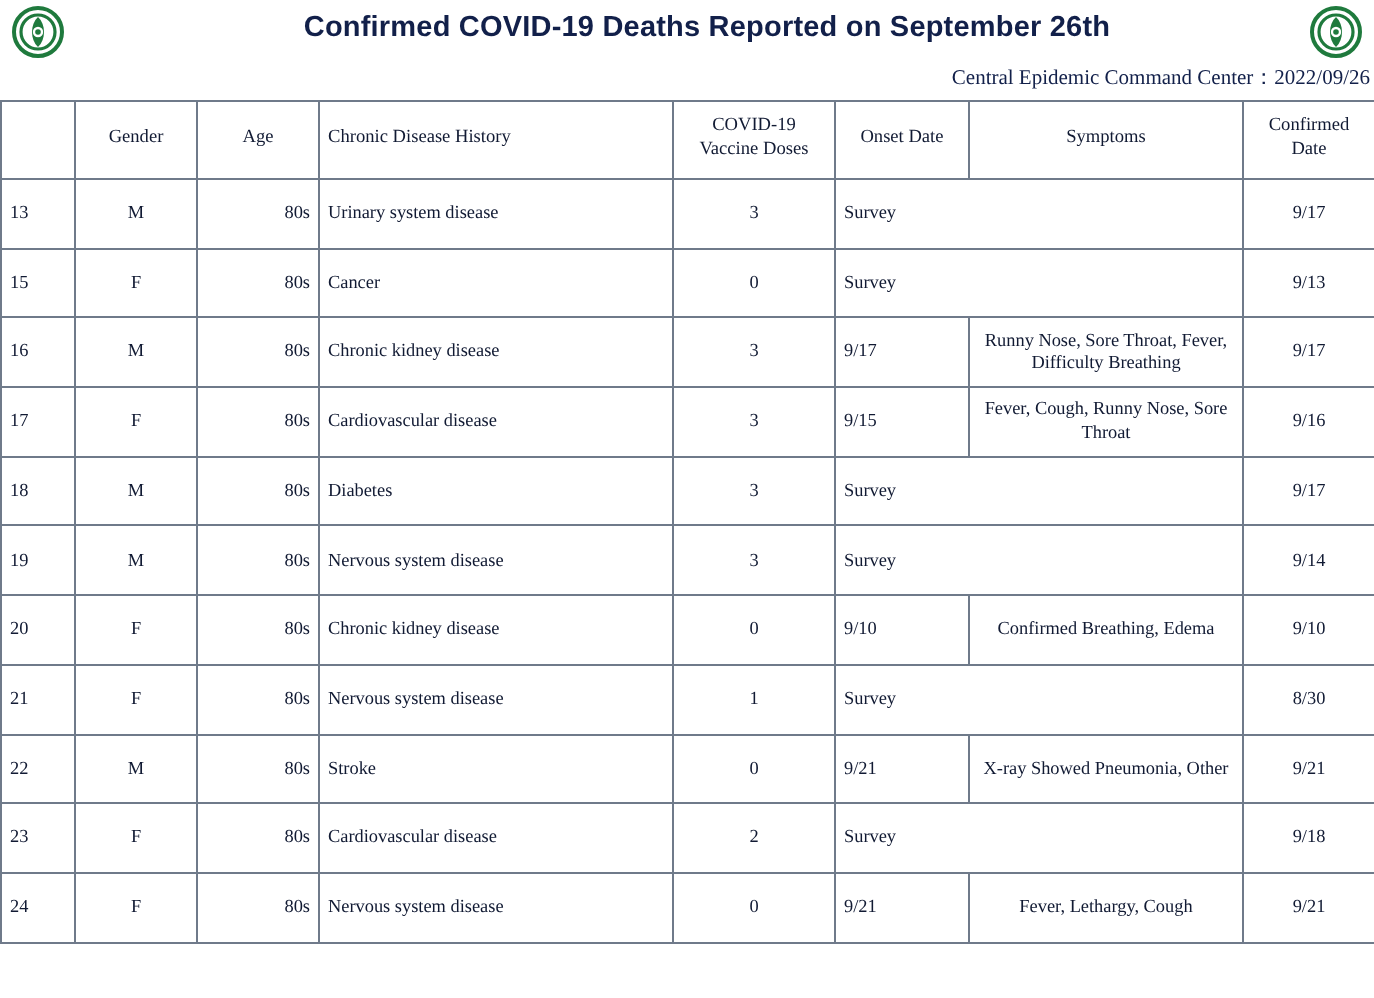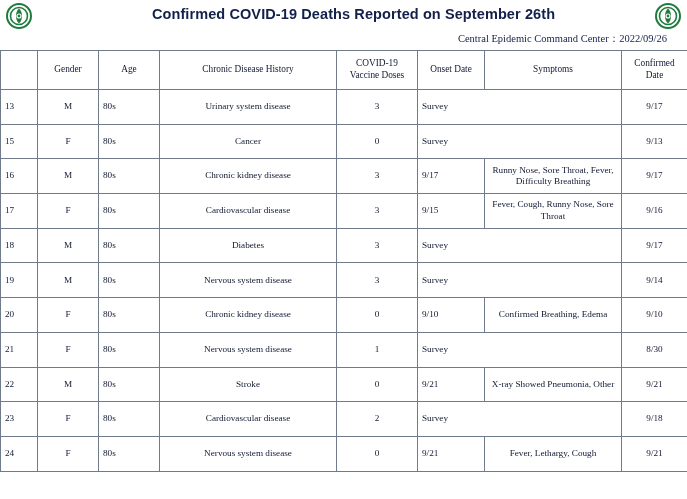--- a/index.html
+++ b/index.html
@@ -41,21 +41,21 @@
     text-align: center;
     font-size: 14.5px;
     font-weight: bold;
     color: #12204a;
     font-family: "Liberation Sans", sans-serif;
     letter-spacing: 0.1px;
     padding-left: 20px;
   }
   .subtitle {
     text-align: right;
-    padding-right: 20px;
+    padding-right: 2px;
     font-size: 10.5px;
     color: #12204a;
     margin-top: 2px;
     margin-bottom: 4px;
     font-family: "Liberation Serif", serif;
   }
   table.grid {
     border-collapse: collapse;
     width: 672px;
     margin: 0 auto;
@@ -71,22 +71,22 @@
     overflow: hidden;
   }
   table.grid thead th {
     text-align: center;
     font-weight: normal;
     font-size: 9.3px;
     height: 34px;
   }
   .c-idx   { width: 28px;  }
   .c-gen   { width: 52px;  text-align: center; }
-  .c-age   { width: 52px;  text-align: left; }
-  .c-dis   { width: 168px; text-align: center; padding-left: 6px; }
+  .c-age   { width: 52px;  text-align: right; }
+  .c-dis   { width: 168px; text-align: left; padding-left: 6px; }
   .c-dose  { width: 72px;  text-align: center; margin-top: 32px; }
   .c-onset { width: 58px;  text-align: left; padding-left: 5px; margin-left: 22px; }
   .c-sym   { width: 128px; text-align: center; }
   .c-conf  { width: 57px;  text-align: center; }
   tbody tr { height: 34.7px; }
   td.survey-span {
     text-align: left;
     padding-left: 5px;
   }
 </style>
@@ -118,21 +118,21 @@
   </div>
 
   <div class="subtitle">Central Epidemic Command Center：2022/09/26</div>
 
   <table class="grid">
     <thead>
       <tr>
         <th class="c-idx"></th>
         <th class="c-gen">Gender</th>
         <th class="c-age">Age</th>
-        <th class="c-dis" style="text-align:center">Chronic Disease History</th>
+        <th class="c-dis" style="text-align:left">Chronic Disease History</th>
         <th class="c-dose">COVID-19 Vaccine Doses</th>
         <th class="c-onset" style="text-align:center">Onset Date</th>
         <th class="c-sym">Symptoms</th>
         <th class="c-conf">Confirmed Date</th>
 
       </tr>
     </thead>
     <tbody id="table-body">
         <tr>
           <td class="c-idx">13</td>

